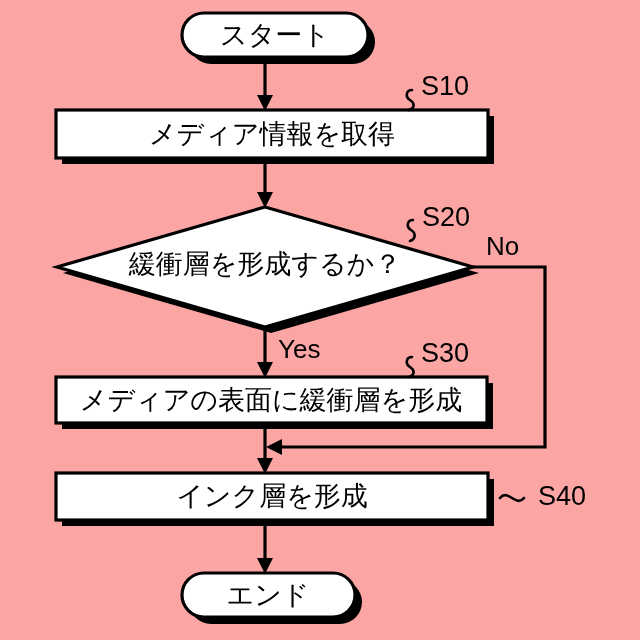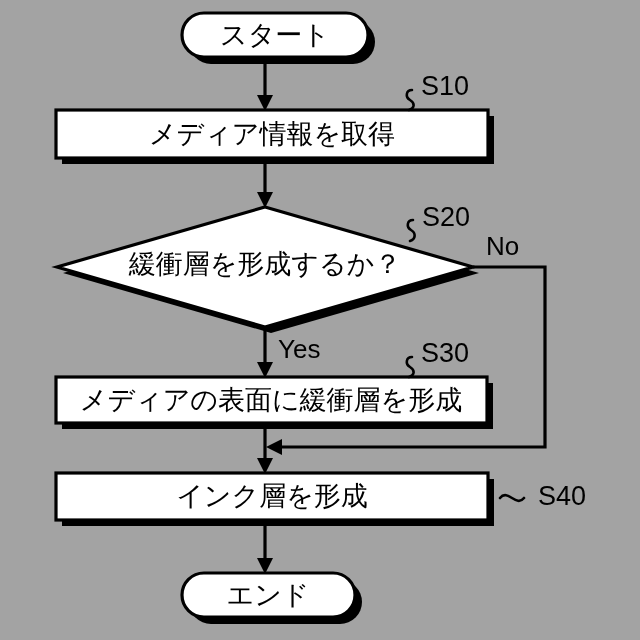--- a/index.html
+++ b/index.html
@@ -10,21 +10,21 @@
   body {
     width: 640px;
     height: 640px;
     overflow: hidden;
     font-family: "Liberation Sans", "DejaVu Sans", sans-serif;
   }
   #flowchart-root {
     position: relative;
     width: 640px;
     height: 640px;
-    background: #a3a3a3;
+    background: #fca5a5;
   }
   svg.chart-canvas {
     display: block;
     width: 640px;
     height: 640px;
   }
   .node-shape {
     fill: #ffffff;
     stroke: #000000;
     stroke-width: 3.2;

